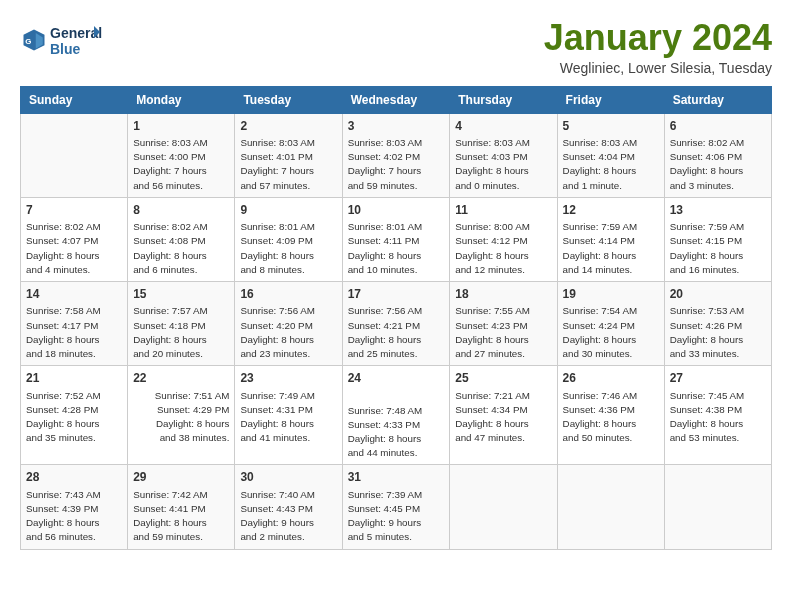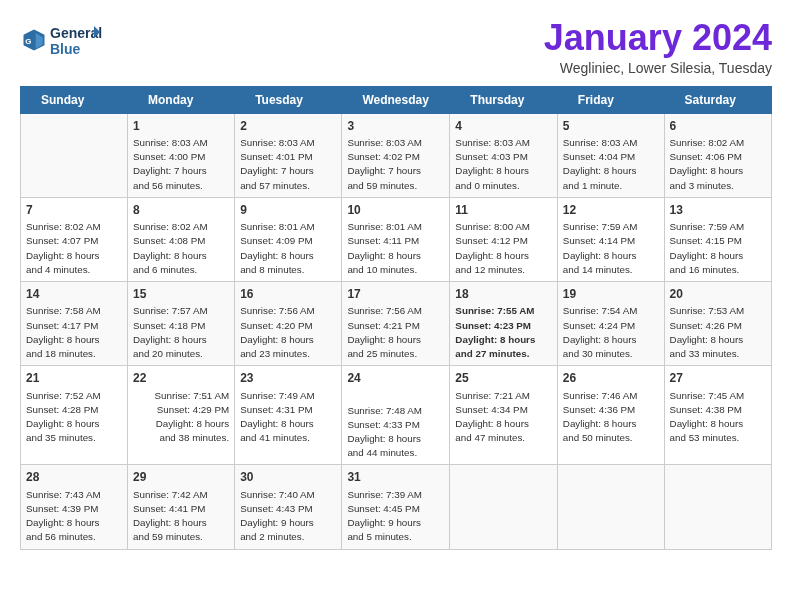--- a/index.html
+++ b/index.html
@@ -28,37 +28,37 @@
       width: 28px;
       height: 28px;
       margin-right: 2px;
     }
     .title-area {
       text-align: right;
     }
     .month-title {
       font-size: 36px;
       font-weight: bold;
-      color: #6d28d9;
+      color: #4d7c0f;
       line-height: 1.1;
     }
     .subtitle {
       font-size: 14px;
       color: #444;
       margin-top: 2px;
     }
     table {
       width: 100%;
       border-collapse: collapse;
       font-size: 10.5px;
     }
     thead tr th {
       background-color: #2e6da4;
       color: #fff;
-      padding: 6px 20px;
+      padding: 6px 8px;
       text-align: left;
       font-size: 12px;
       font-weight: bold;
       border: 1px solid #2e6da4;
     }
     tbody tr td {
       border: 1px solid #ccc;
       padding: 4px 5px;
       vertical-align: top;
       width: 108px;
@@ -246,21 +246,21 @@
           </td>
           <td>
             <span class="day-number">17</span>
             <div class="day-info" style="white-space: pre-line;">Sunrise: 7:56 AM
 Sunset: 4:21 PM
 Daylight: 8 hours
 and 25 minutes.</div>
           </td>
           <td>
             <span class="day-number">18</span>
-            <div class="day-info" style="white-space: pre-line; font-weight: bold;">Sunrise: 7:55 AM
+            <div class="day-info" style="white-space: pre-line;">Sunrise: 7:55 AM
 Sunset: 4:23 PM
 Daylight: 8 hours
 and 27 minutes.</div>
           </td>
           <td>
             <span class="day-number">19</span>
             <div class="day-info" style="white-space: pre-line;">Sunrise: 7:54 AM
 Sunset: 4:24 PM
 Daylight: 8 hours
 and 30 minutes.</div>

